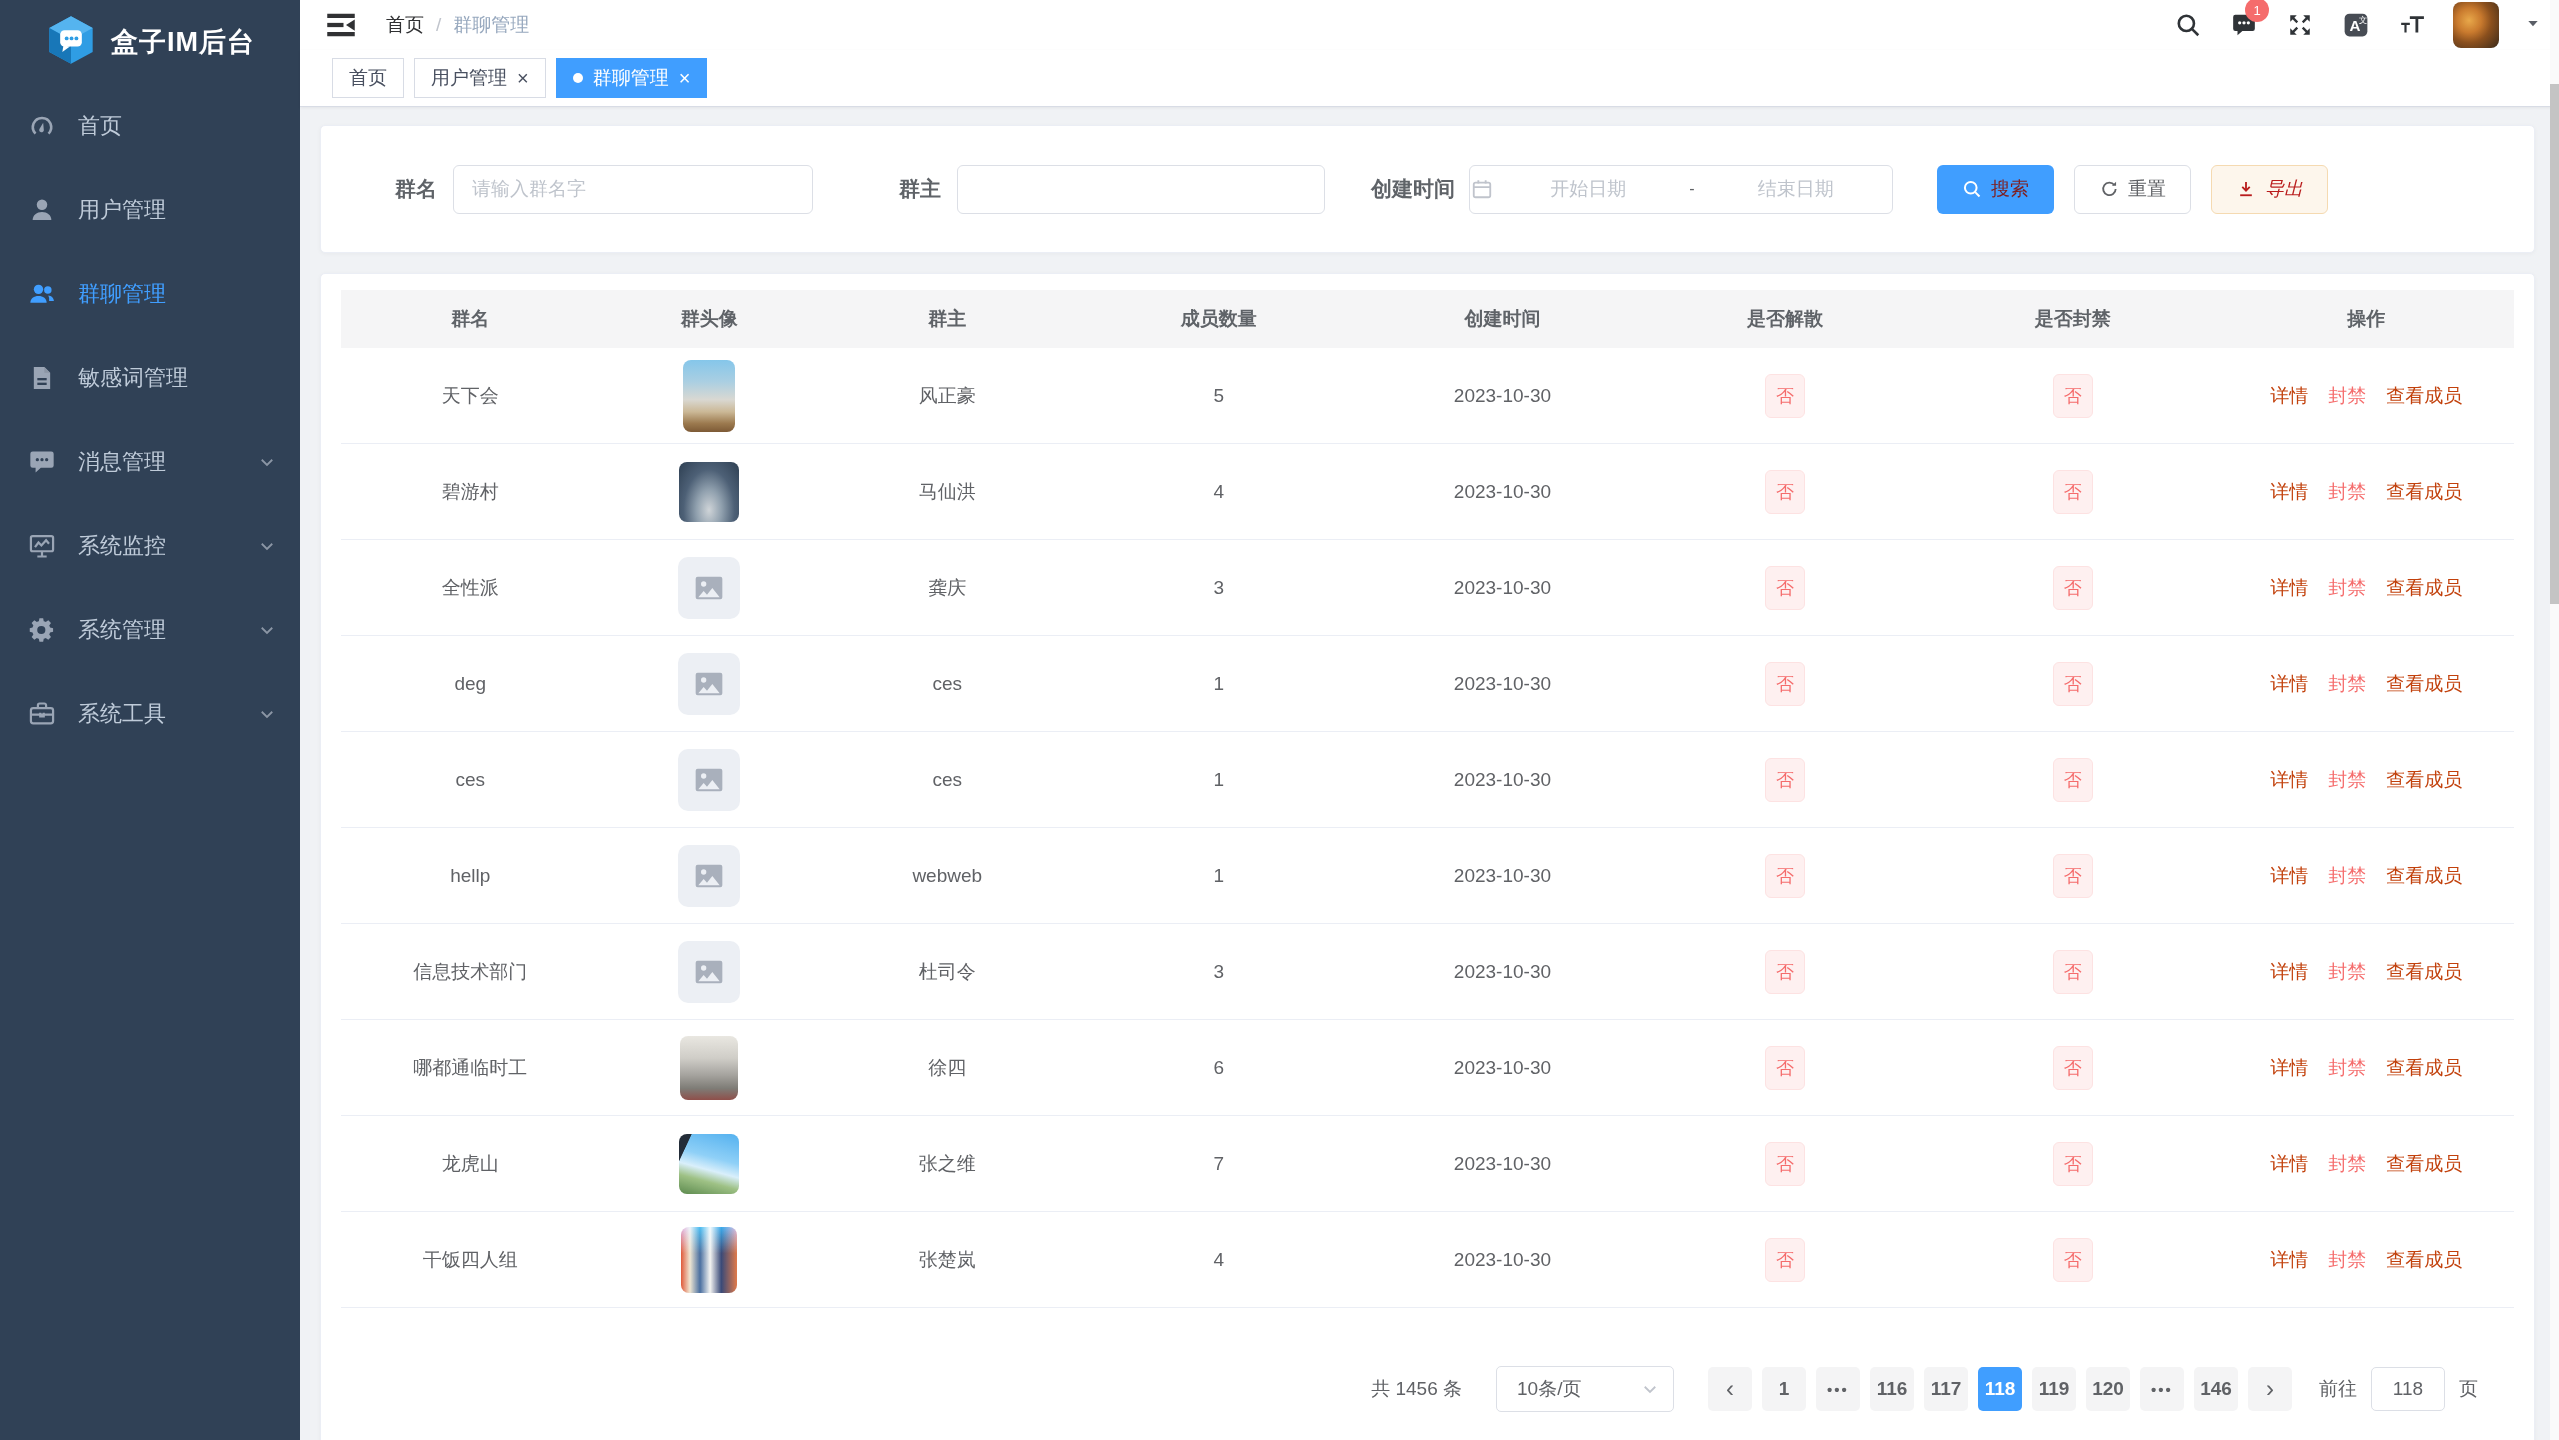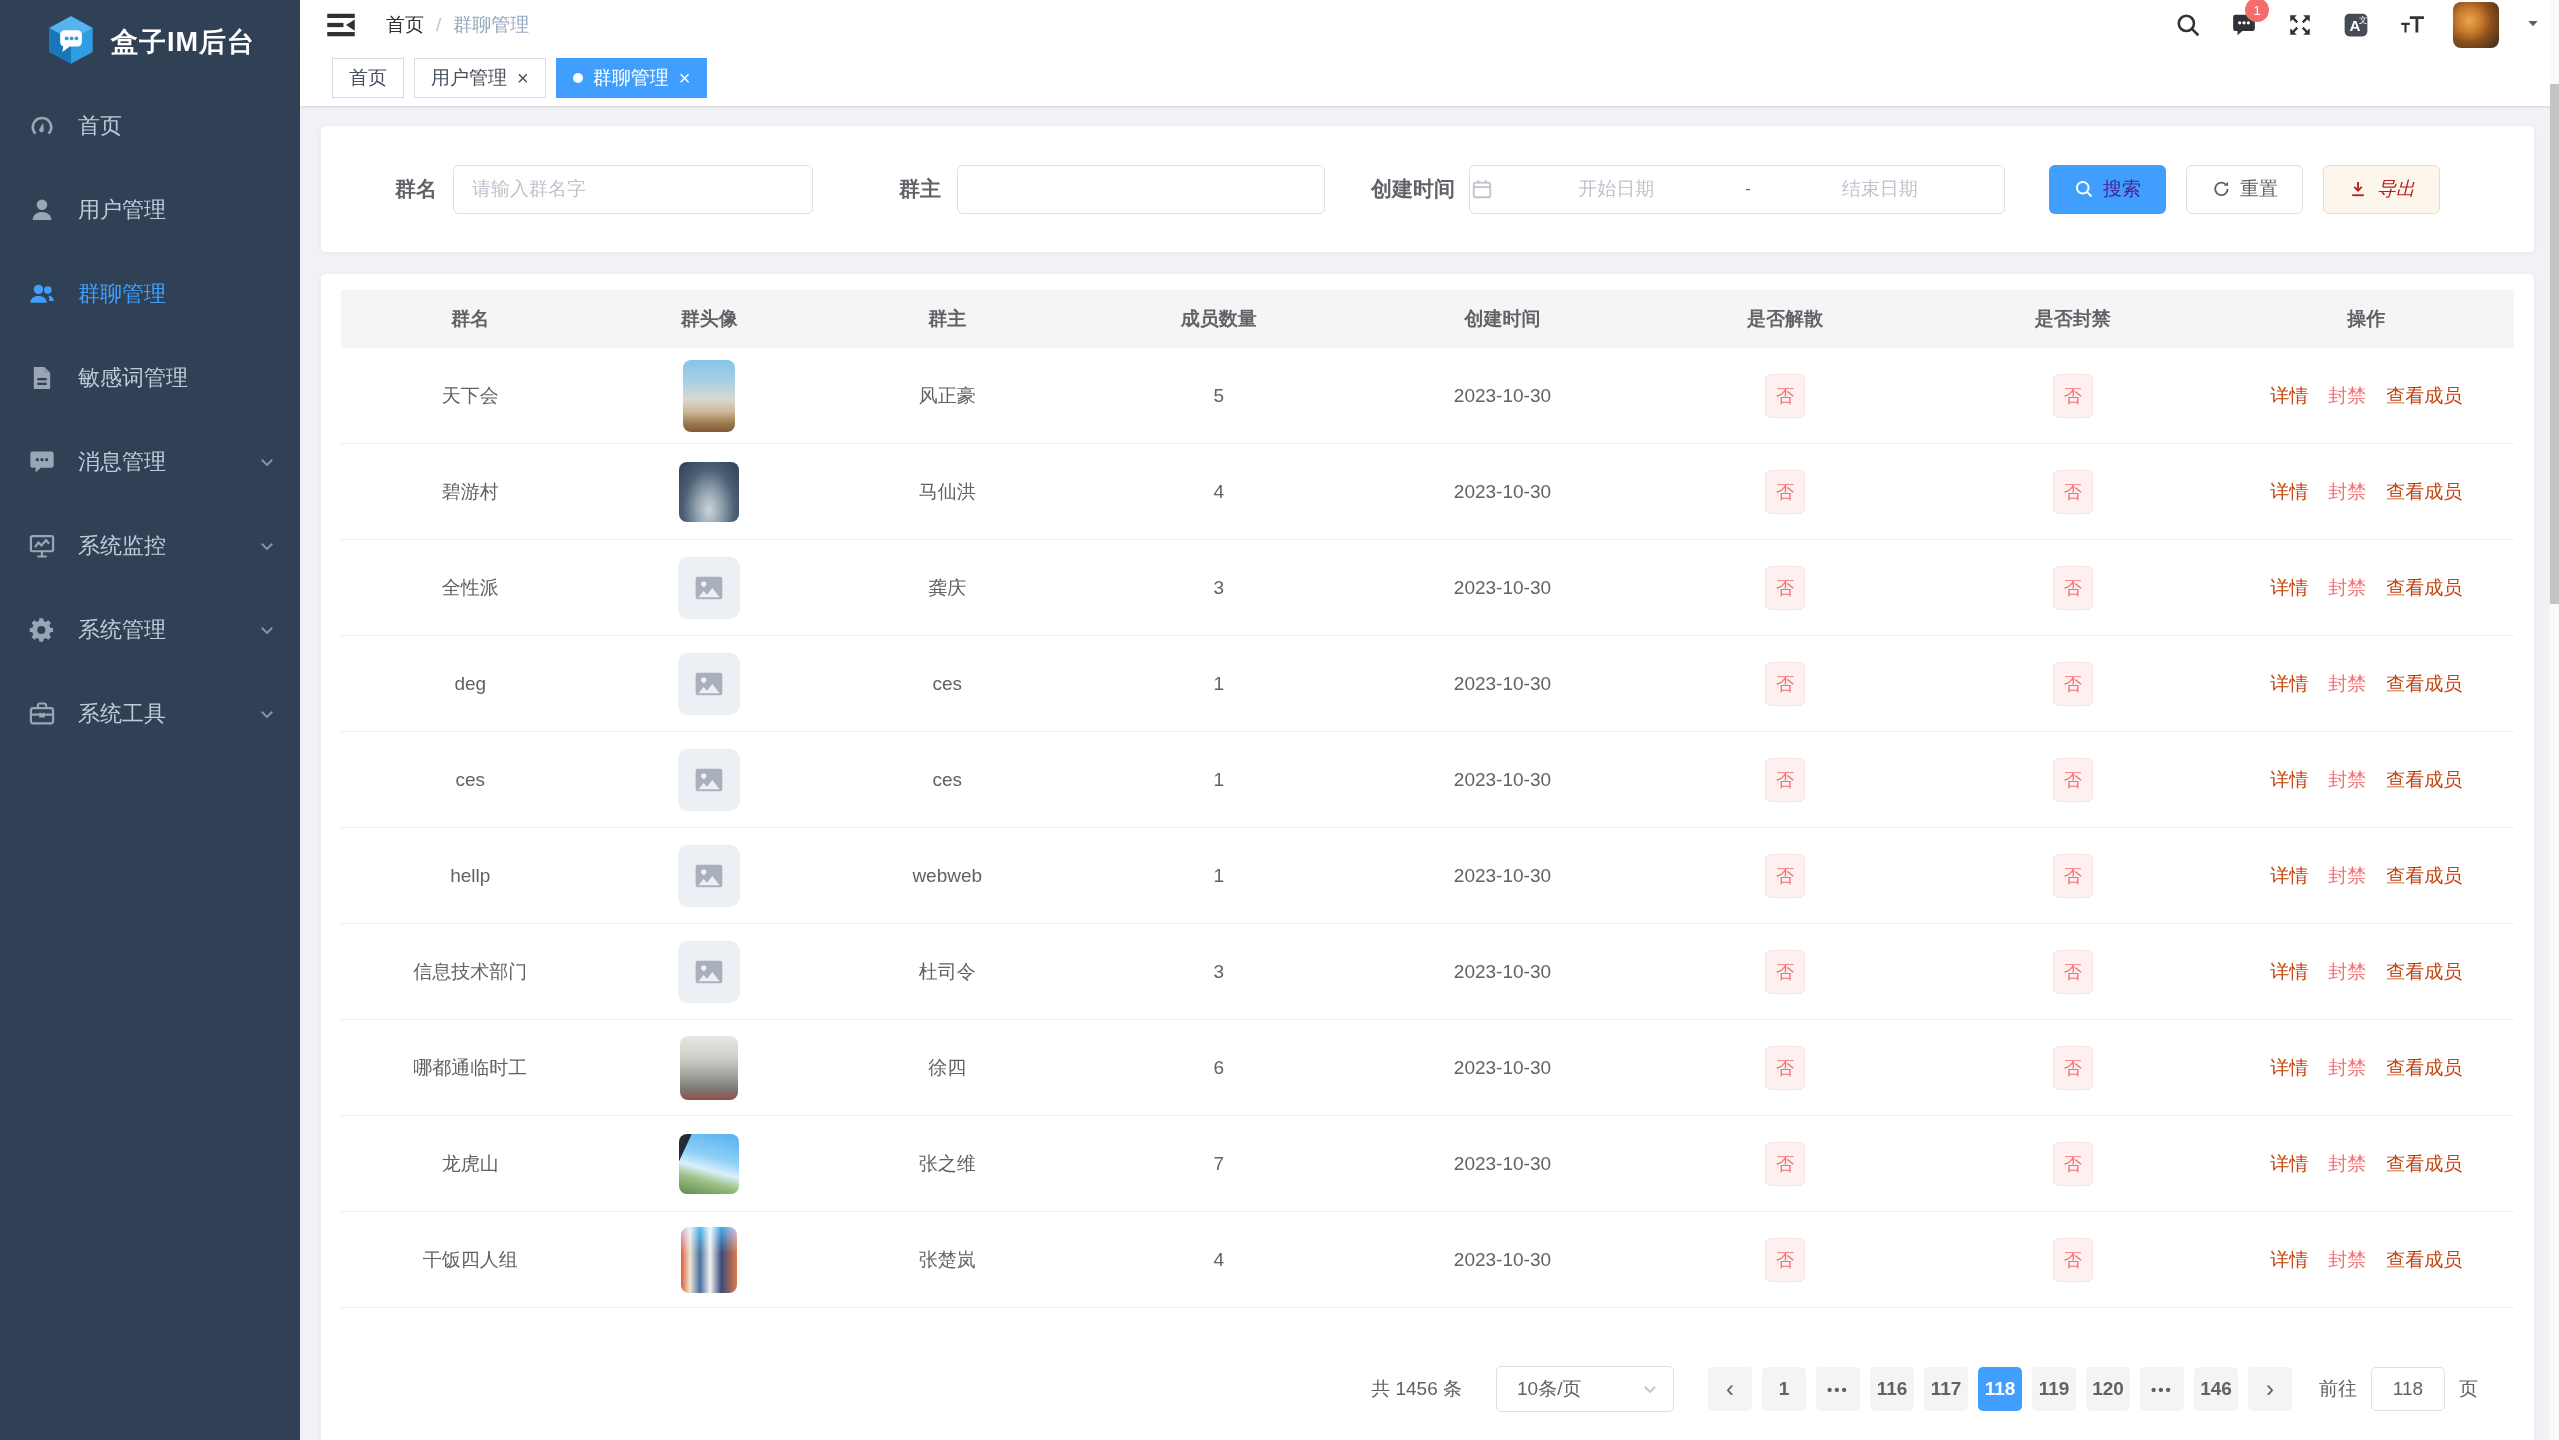--- a/index.html
+++ b/index.html
@@ -48,28 +48,28 @@
 
   
   .filter-card { height:128px; display:flex; align-items:center; padding-left:74px; margin-bottom:20px; }
   .f-label { font-size:21px; font-weight:600; color:#5f6368; white-space:nowrap; }
   .f-input { height:49px; border:1px solid #dcdfe6; border-radius:6px; font-size:19px; padding:0 18px; color:#606266; outline:none; background:#fff; }
   .f-input::placeholder { color:#bfc4cc; }
   .in-name { width:360px; margin-left:16px; }
   .lb-owner { margin-left:86px; }
   .in-owner { width:368px; margin-left:16px; }
   .lb-created { margin-left:46px; }
-  .daterange { width:536px; height:49px; margin-left:14px; border:1px solid #dcdfe6; border-radius:6px; display:flex; align-items:center; padding:0 1px; color:#bfc4cc; }
+  .daterange { width:424px; height:49px; margin-left:14px; border:1px solid #dcdfe6; border-radius:6px; display:flex; align-items:center; padding:0 1px; color:#bfc4cc; }
   .daterange svg { width:22px; height:22px; color:#c0c4cc; flex:0 0 22px; }
   .dr-in { border:none; outline:none; flex:1; text-align:center; font-size:19px; color:#606266; background:transparent; min-width:0; }
   .dr-in::placeholder { color:#bfc4cc; }
   .dr-sep { color:#606266; padding:0 6px; }
   .btn { height:49px; border-radius:6px; font-size:19px; display:inline-flex; align-items:center; gap:9px; padding:0 24px; cursor:pointer; border:1px solid transparent; white-space:nowrap; }
   .btn svg { width:20px; height:20px; }
-  .btn-search { background:#409eff; color:#4c1d95; margin-left:44px; }
+  .btn-search { background:#409eff; color:#7f1d1d; margin-left:44px; }
   .btn-reset { background:#fff; color:#606266; border-color:#dcdfe6; margin-left:20px; }
   .btn-export { background:#fdf6ec; color:#b91c1c; border-color:#f5dab1; margin-left:20px;font-style:italic; }
 
   
   .table-card { height:1176px; padding:16px 20px 0 20px; overflow:hidden; }
   .trow { display:grid; grid-template-columns:11.9% 10.1% 11.8% 13.2% 12.9% 13.1% 13.4% 13.6%; align-items:center; }
   .thead { background:#f5f5f6; height:58px; }
   .th { text-align:center; font-size:19px; font-weight:bold; color:#5f6368; }
   .tbody-row { height:96px; border-bottom:1px solid #ebeef5; }
   .td { text-align:center; font-size:19px; color:#606266; display:flex; justify-content:center; align-items:center; }

